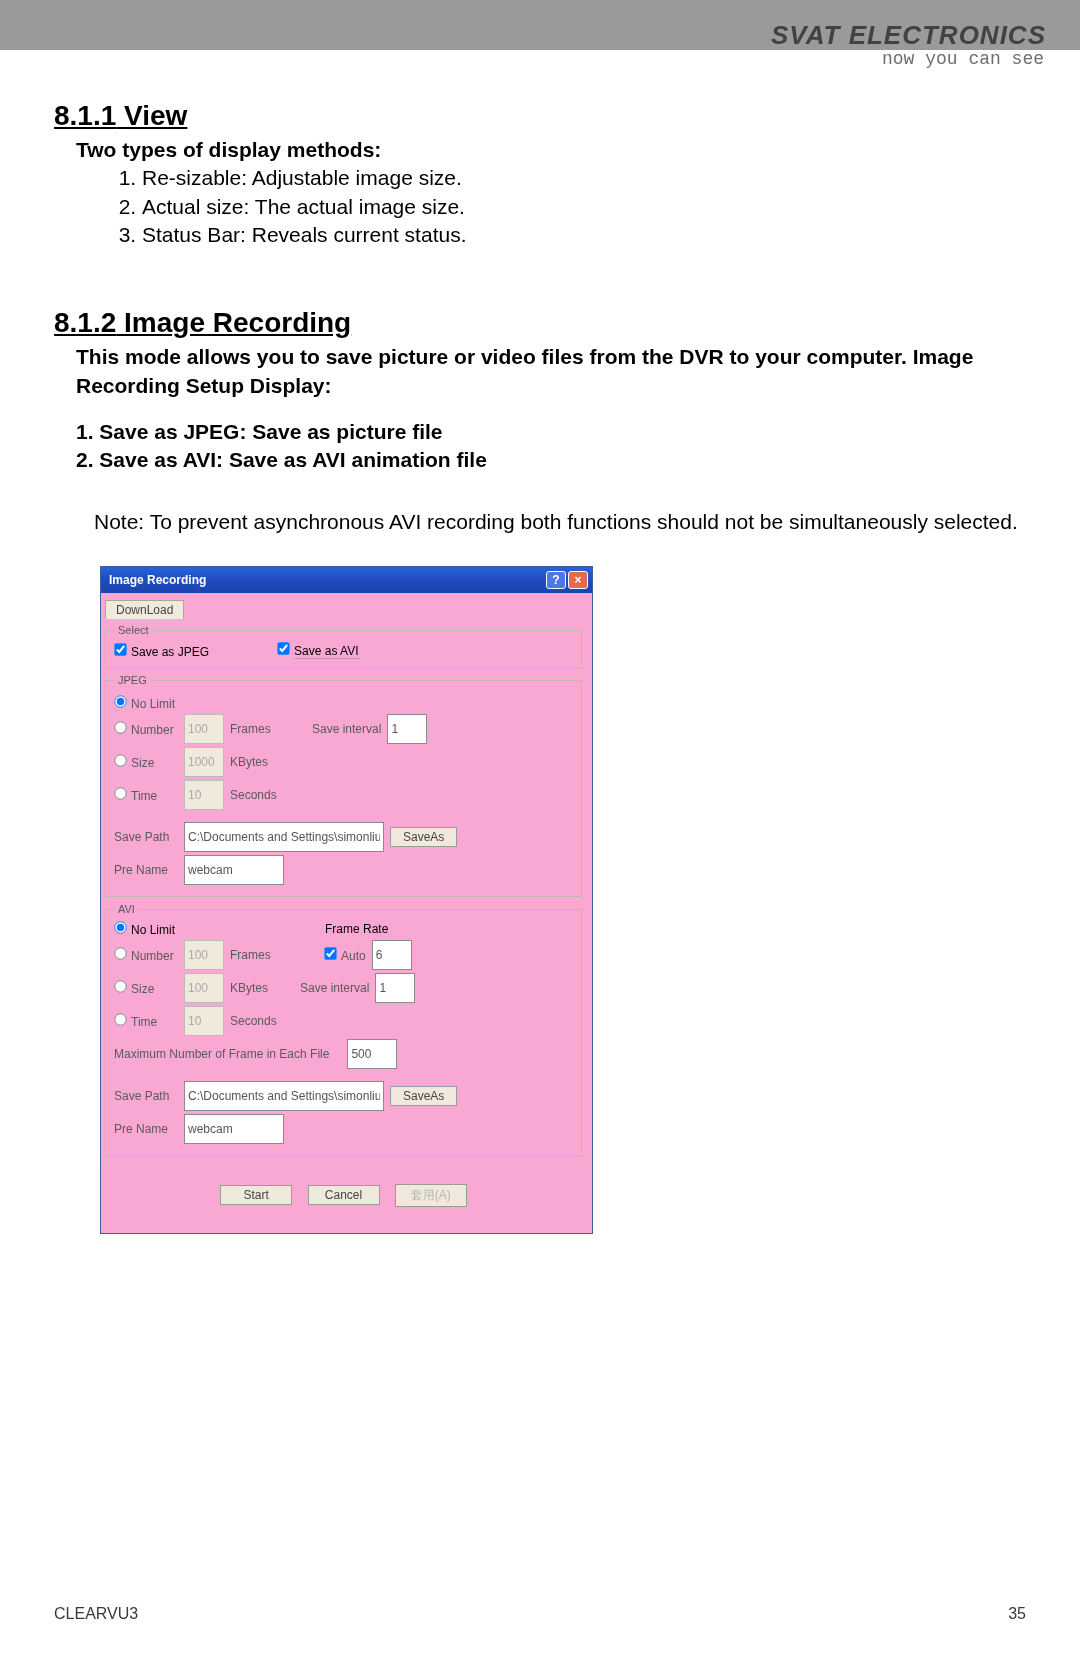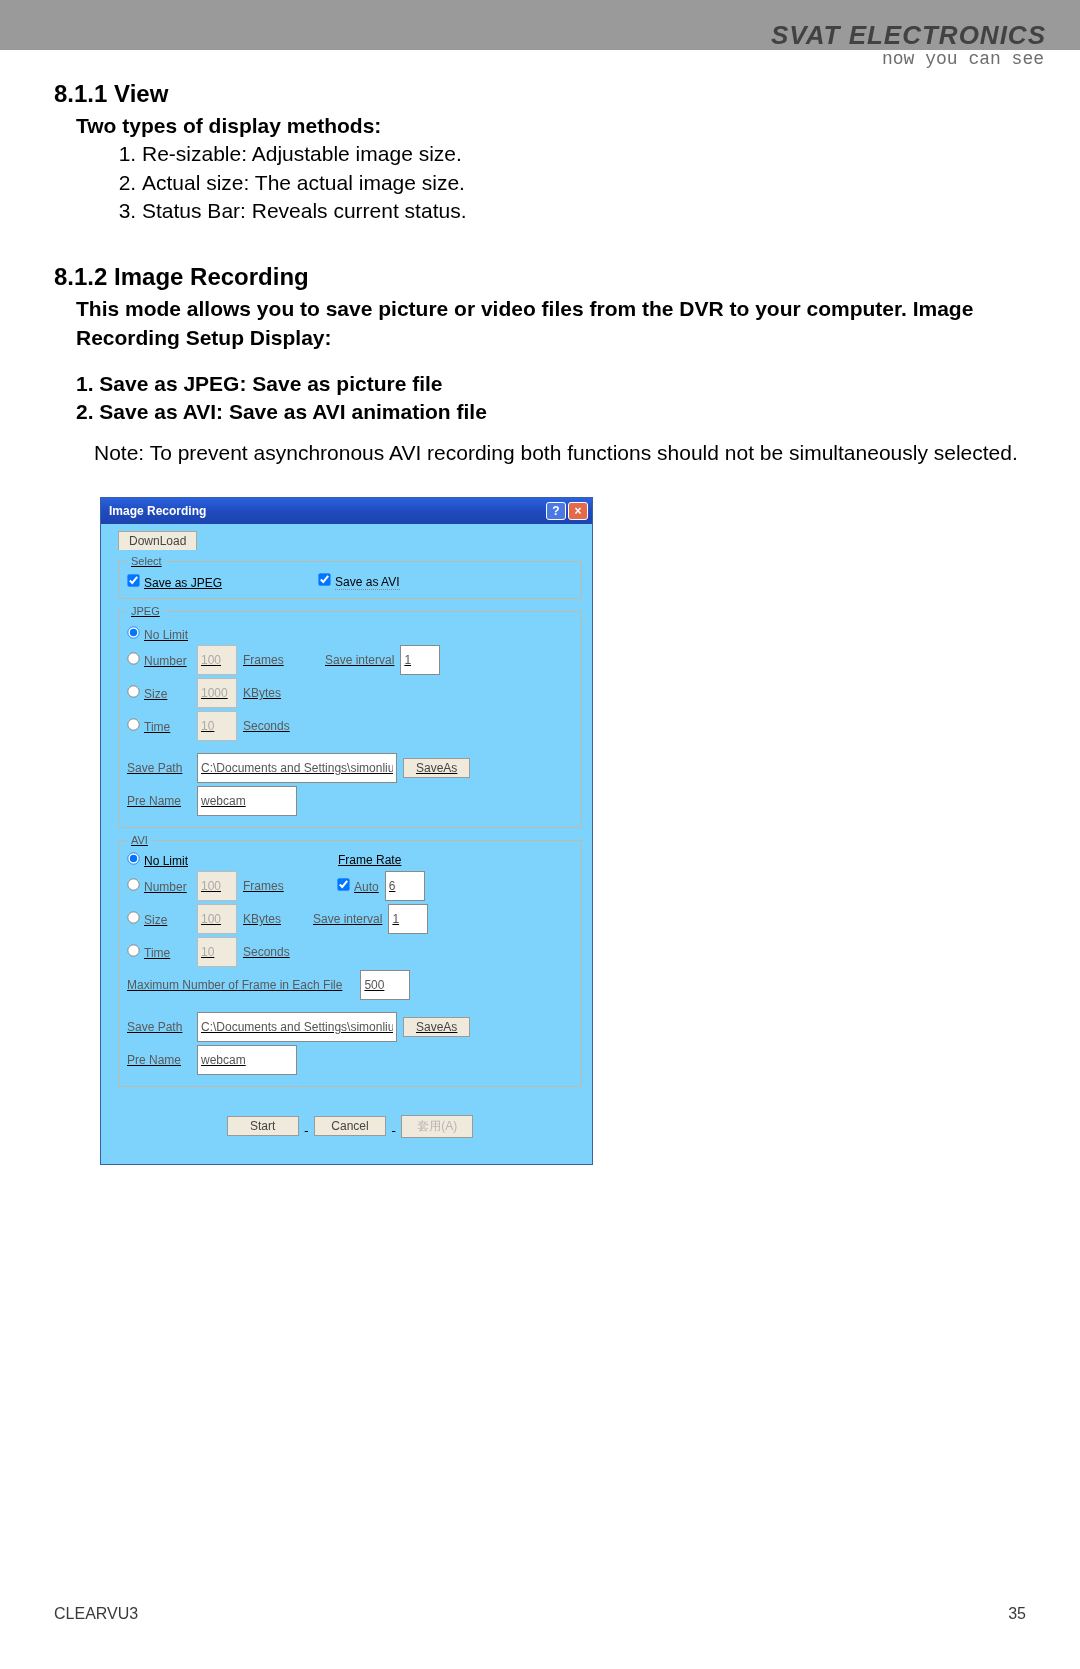--- a/index.html
+++ b/index.html
@@ -36,36 +36,37 @@
     color: #6e6e6e;
     font-size: 18px;
     display: block;
     margin-top: -2px;
     margin-right: 2px;
   }
   .content {
     padding: 24px 54px 0 54px;
   }
   h2.sec {
-    font-size: 24px;
+    font-size: 28px;
     font-weight: bold;
-    margin-top: 6px;
+    margin-top: 26px;
     margin-bottom: 4px;
+    text-decoration: underline;
   }
   .body-text {
     margin-left: 22px;
     line-height: 1.35;
     font-weight: bold;
   }
   ol.numbered {
     margin-left: 64px;
     line-height: 1.35;
   }
   ol.numbered li { margin-left: 24px; }
-  .para { margin-left: 40px; line-height: 1.35; margin-top: 12px; }
+  .para { margin-left: 40px; line-height: 1.35; margin-top: 33px; }
   .gap { height: 32px; }
 
   
   .dialog-wrap {
     margin: 30px 0 0 46px;
     width: 493px;
     border: 1px solid #3b5fa0;
     font-family: Tahoma, sans-serif;
     font-size: 12px;
     filter: blur(0.4px);
@@ -84,23 +85,22 @@
     width: 20px; height: 18px;
     margin-left: 2px;
     border: 1px solid #fff;
     border-radius: 3px;
     display: flex; align-items: center; justify-content: center;
     font-size: 12px; font-weight: bold;
   }
   .tb-help { background: #4b79e4; color: #fff; }
   .tb-close { background: #e46a4c; color: #fff; }
   .dlg-body {
-    background: #7dd3fc;
-    padding: 6px 10px 10px 17px;
-    text-decoration: underline;
+    background: #f9a8d4;
+    padding: 6px 10px 10px 4px;
   }
   .tab {
     display: inline-block;
     background: #efeadb;
     border: 1px solid #aca899;
     border-bottom: none;
     padding: 2px 10px;
     font-size: 12px;
     color: #444;
     position: relative;
@@ -126,21 +126,21 @@
     border: 1px solid #9a9a9a;
     font-size: 12px;
     padding: 2px 12px;
     color: #444;
   }
   .btn.dis { color: #b5b5b5; }
   .col-lbl { width: 64px; display: inline-block; }
   .unit { width: 52px; display: inline-block; }
   .path { width: 200px; }
   .small { width: 40px; }
-  .selrow { display: flex; gap: 96px; align-items: center; }
+  .selrow { display: flex; gap: 68px; align-items: center; }
   .avihdr { display: flex; justify-content: flex-start; align-items: center; gap: 80px; }
   .btnrow { text-align: center; margin-top: 12px; }
   .btnrow .btn { margin: 16px 6px; min-width: 72px; }
   .dotted { border-bottom: 1px dotted #888; display:inline-block; min-width: 62px; }
 
   .footer {
     position: absolute;
     bottom: 46px;
     left: 54px;
     right: 54px;

